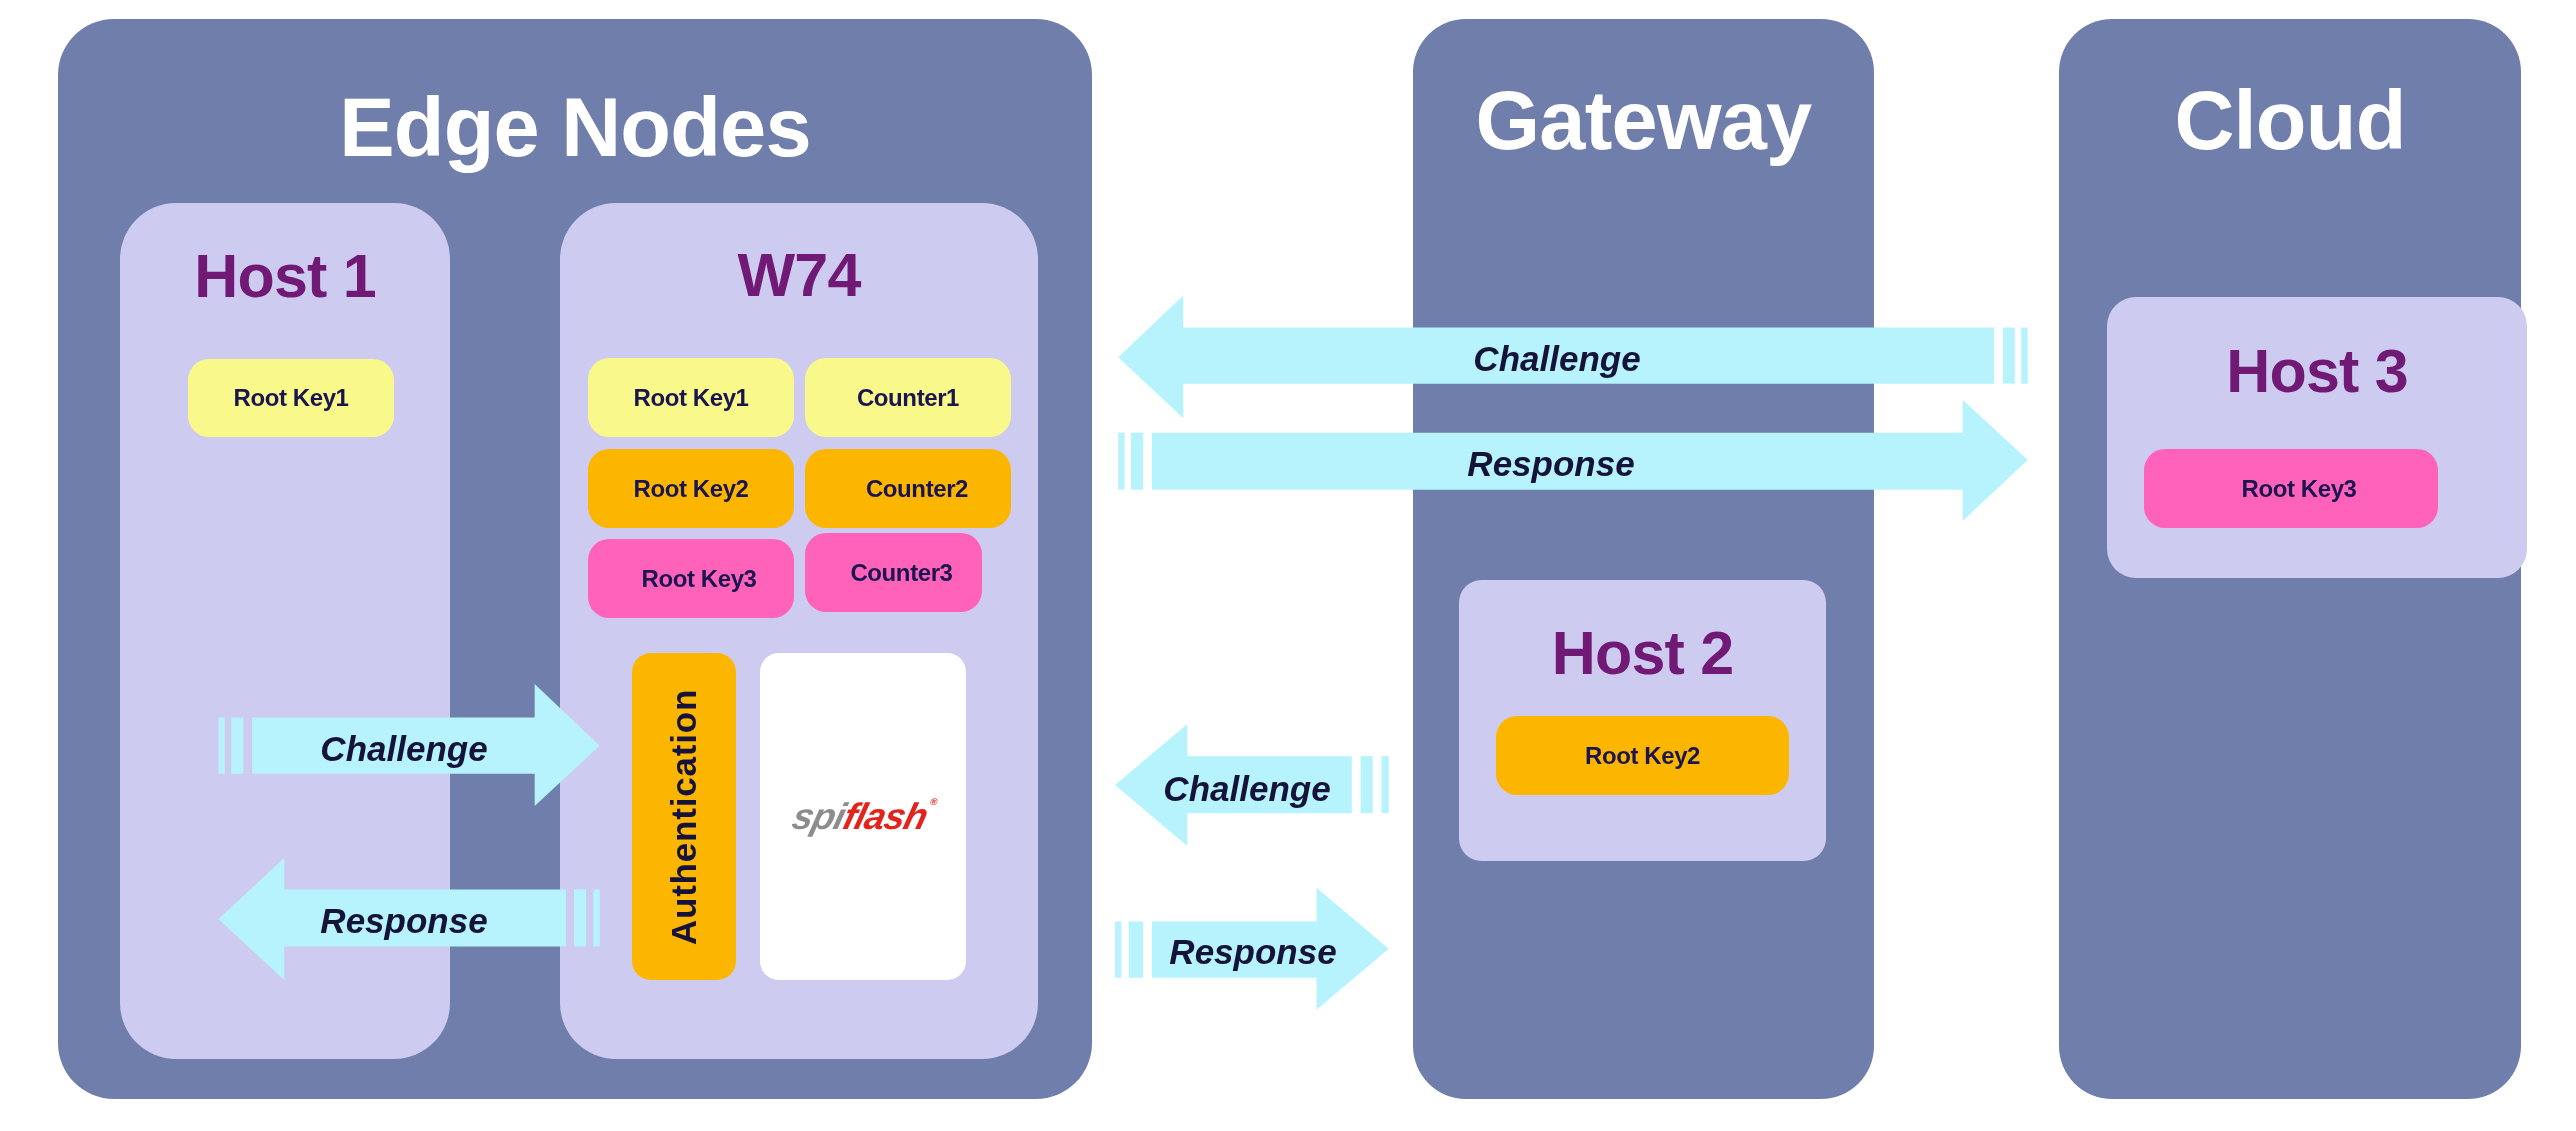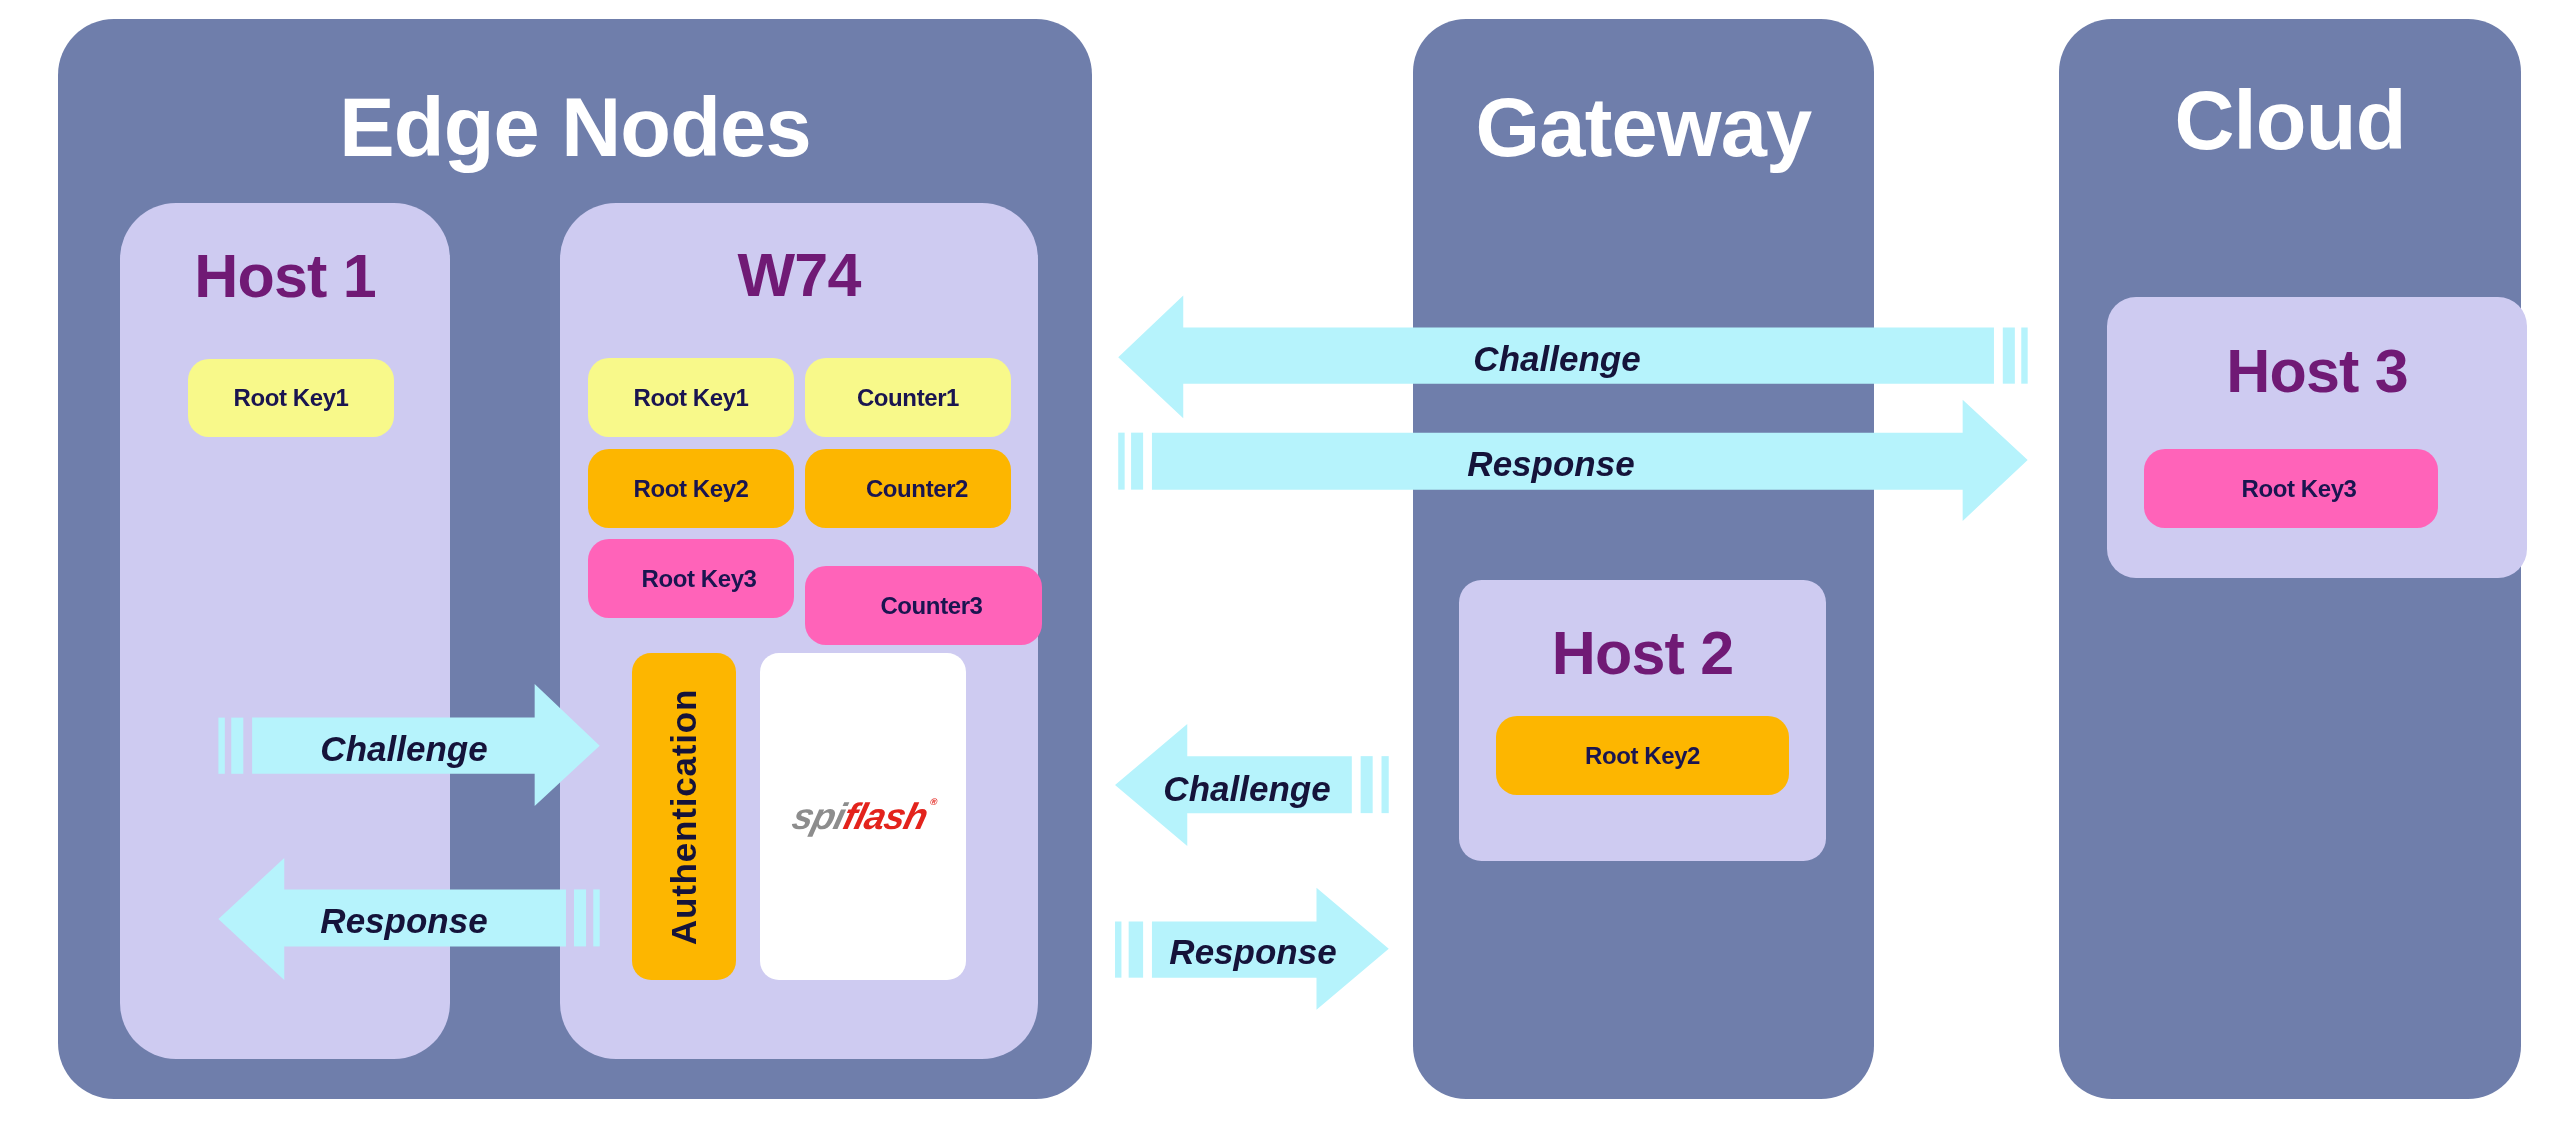--- a/index.html
+++ b/index.html
@@ -44,33 +44,33 @@
 <div class="abs chip yellow" style="left:188px; top:359px; width:206px; height:78px;">Root Key1</div>
 
 <div class="abs host" style="left:560px; top:203px; width:478px; height:856px; border-radius:56px;">
   <div class="host-title" style="top:42px;">W74</div>
 </div>
 <div class="abs chip yellow" style="left:588px; top:358px; width:206px; height:79px;">Root Key1</div>
 <div class="abs chip yellow" style="left:805px; top:358px; width:206px; height:79px;">Counter1</div>
 <div class="abs chip orange" style="left:588px; top:449px; width:206px; height:79px;">Root Key2</div>
 <div class="abs chip orange" style="left:805px; top:449px; width:206px; height:79px;padding-left:18px;">Counter2</div>
 <div class="abs chip pink" style="left:588px; top:539px; width:206px; height:79px;">Root Key3</div>
-<div class="abs chip pink" style="left:805px; top:566px; width:237px; height:79px;">Counter3</div>
+<div class="abs chip pink" style="left:805px; top:533px; width:177px; height:79px;">Counter3</div>
 
 <div class="abs auth" style="left:632px; top:653px; width:104px; height:327px;">
   <span class="auth-text">Authentication</span>
 </div>
 <div class="abs flash-card" style="left:760px; top:653px; width:206px; height:327px;">
   <span class="logo">
     <span class="spi">spi</span><span class="flash">flash</span><sup>®</sup>
   </span>
 </div>
 
 <div class="abs panel" style="left:1413px; top:19px; width:461px; height:1080px; border-radius:53px;">
-  <div class="panel-title" style="top:67px;">Gateway</div>
+  <div class="panel-title" style="top:60px;">Gateway</div>
 </div>
 <div class="abs host" style="left:1459px; top:580px; width:367px; height:281px; border-radius:22.5px;">
   <div class="host-title" style="top:43px;">Host 2</div>
 </div>
 <div class="abs chip orange" style="left:1496px; top:716px; width:293px; height:79px;">Root Key2</div>
 
 <div class="abs panel" style="left:2059px; top:19px; width:462px; height:1080px; border-radius:53px;">
   <div class="panel-title" style="top:60px;">Cloud</div>
 </div>
 <div class="abs host" style="left:2107px; top:297px; width:420px; height:281px; border-radius:29px;">

